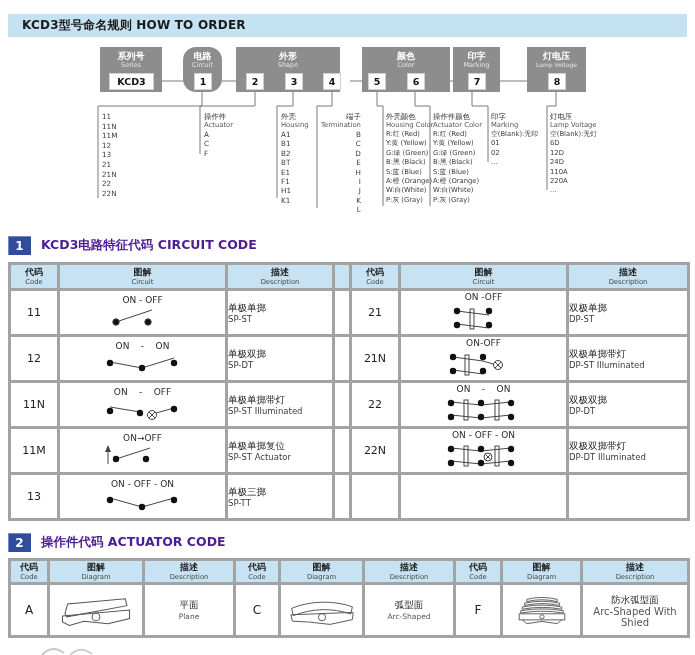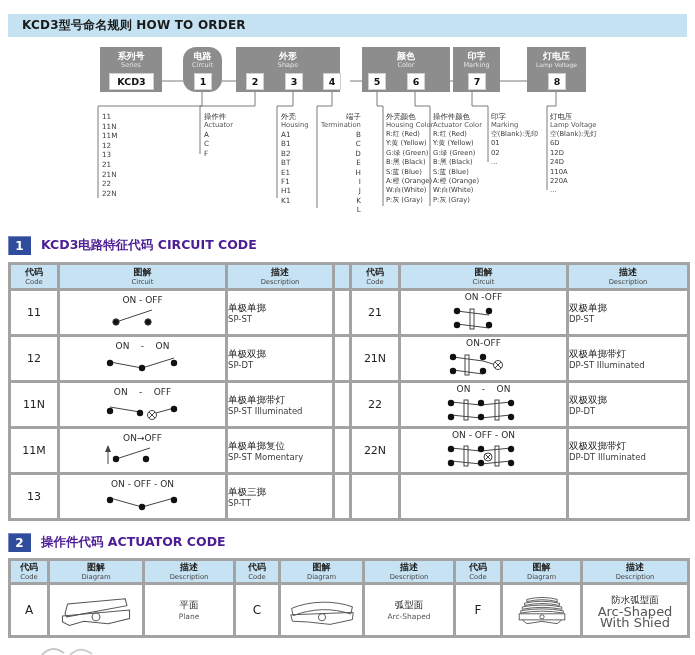--- a/index.html
+++ b/index.html
@@ -427,21 +427,21 @@
           <polygon points="37,8 40,1 43,8" fill="#444"></polygon>
           <g fill="#111">
                   <circle cx="48" cy="15" r="3.2"></circle>
                   <circle cx="78" cy="15" r="3.2"></circle>
                 </g>
         </svg>
             </div>
       </td>
       <td class="desc-cell">
         <div class="desc-cn">单极单掷复位</div>
-        <div class="desc-en">SP-ST Momentary</div>
+        <div class="desc-en">SP-ST Actuator</div>
       </td>
       <td></td>
       <td class="code-cell">22N</td>
       <td class="diagram-cell">
         <div class="circ">
               <div class="circ-label">ON - OFF - ON</div>
         <svg width="150" height="30" viewBox="0 0 150 30">
           <g stroke="#444" fill="none">
                   <polyline points="42,7 72,10 102,7"></polyline>
                   <polyline points="42,20 72,23 102,20"></polyline>
@@ -594,21 +594,21 @@
             <path d="M24,18 Q50,13 76,18 L76,21 Q50,16 24,21 Z"></path>
             <path d="M22,23 Q50,18 78,23 L78,26 Q50,21 22,26 Z"></path>
             <rect x="20" y="27" width="60" height="8"></rect>
             <circle cx="50" cy="31" r="2.8"></circle>
             <polyline points="24,35 30,40 50,37 70,40 76,35"></polyline>
           </g>
         </svg>
       </td>
       <td class="desc-cell" style="text-align:center;padding-left:0;margin-left:19px;">
         <div class="desc-cn">防水弧型面</div>
-        <div class="desc-en" style="font-size:13px;color:#555;">Arc-Shaped With Shied</div>
+        <div class="desc-en" style="font-size:10px;color:#555;">Arc-Shaped With Shied</div>
       </td>
     </tr>
   </tbody>
     </table>
 
   <svg class="faint" width="80" height="11" viewBox="0 0 80 11">
     <path d="M4,11 Q14,0 26,9" stroke="#c8c8c8" fill="none" stroke-width="2"></path>
     <path d="M32,11 Q42,1 54,10" stroke="#cecece" fill="none" stroke-width="2"></path>
   </svg>
 

